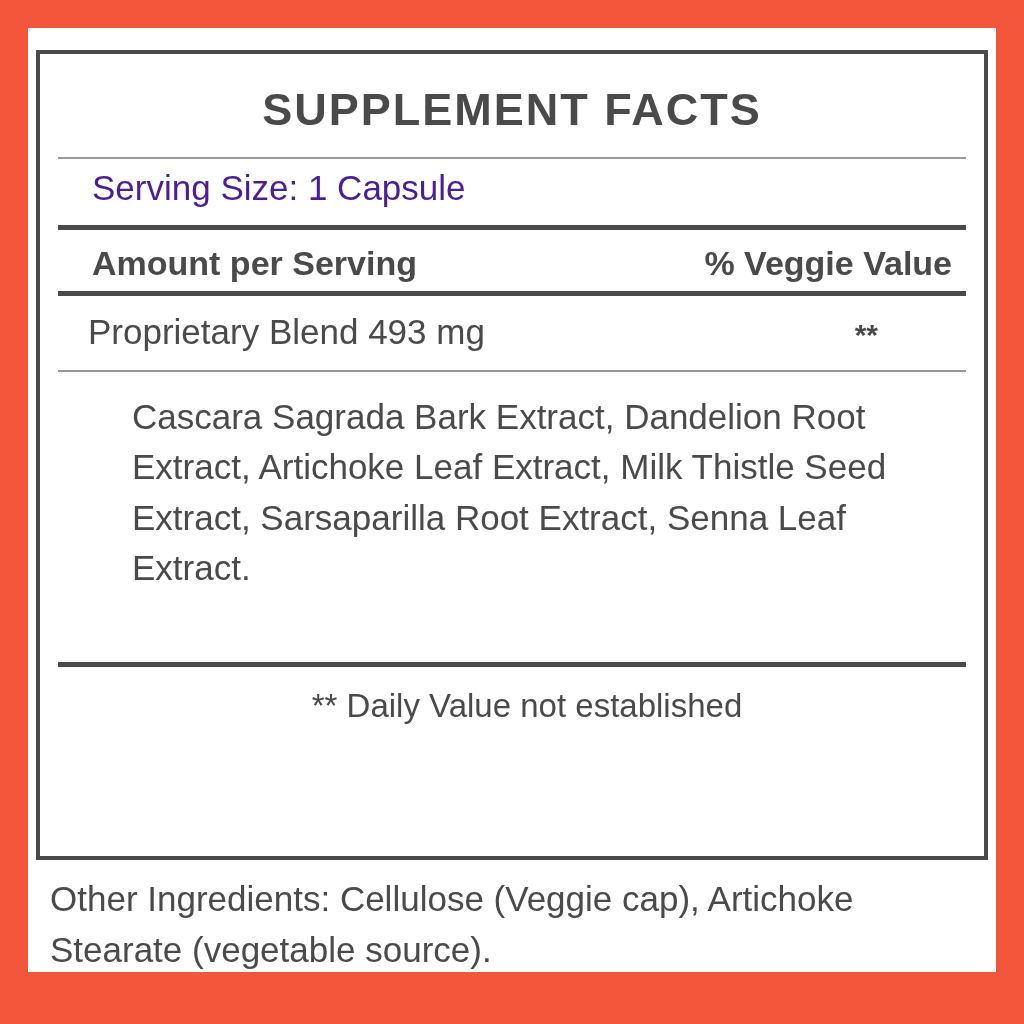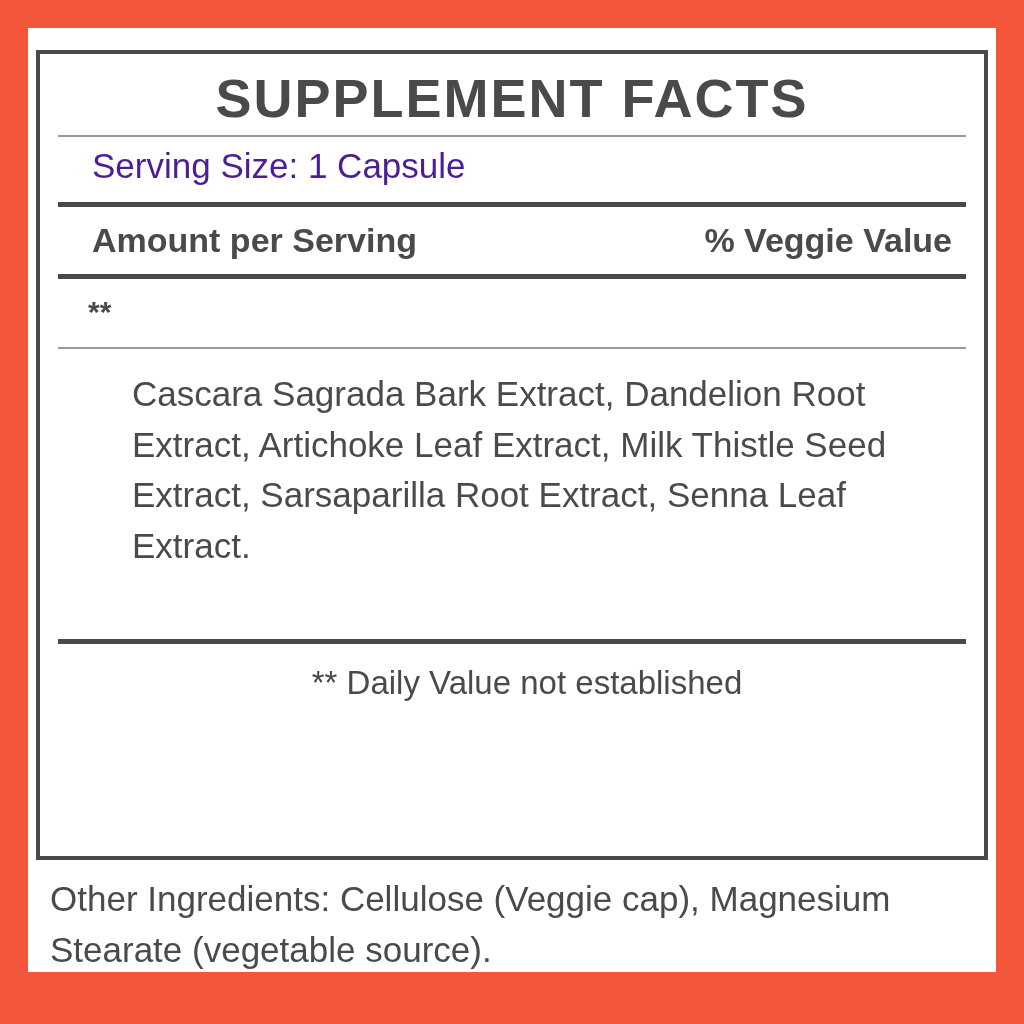--- a/index.html
+++ b/index.html
@@ -29,28 +29,28 @@
     left: 8px;
     top: 22px;
     width: 952px;
     height: 810px;
     border: 4px solid #4a4a4a;
     box-sizing: border-box;
     background: #ffffff;
   }
 
   .title {
-    font-size: 54px;
+    font-size: 45px;
     font-weight: bold;
     color: #4a4a4a;
     letter-spacing: 2px;
     text-align: center;
     line-height: 1.05;
     padding: 16px 0 8px 0;
-    margin: 0 18px;
+    margin: 16px 18px;
   }
 
   .serving-block {
     padding: 4px 0 12px 34px;
     margin: 0 18px;
   }
   .serving-line {
     font-size: 35px;
     color: #4c1d95;
     line-height: 1.42;
@@ -65,21 +65,21 @@
     height: 2px;
     background: #9a9a9a;
     margin: 0 18px;
   }
 
   .amount-row {
     display: flex;
     justify-content: space-between;
     align-items: flex-start;
     margin: 0 18px;
-    padding: 14px 14px 14px 34px;
+    padding: 14px 14px 8px 34px;
   }
   .amount-row .cell {
     font-size: 34px;
     font-weight: bold;
     color: #4a4a4a;
   }
 
   .blend-row {
     display: flex;
     justify-content: space-between;
@@ -144,28 +144,29 @@
     <div class="rule-thick"></div>
 
     <div class="amount-row">
       <div class="cell">Amount per Serving</div>
       <div class="cell">% Veggie Value</div>
     </div>
 
     <div class="rule-thick"></div>
 
     <div class="blend-row">
+      <div class="blend-name">Proprietary Blend 493 mg</div>
       <div class="blend-dv">**</div>
     </div>
 
     <div class="rule-thin"></div>
 
     <div class="ingredients">Cascara Sagrada Bark Extract, Dandelion Root Extract, Artichoke Leaf Extract, Milk Thistle Seed Extract, Sarsaparilla Root Extract, Senna Leaf Extract.</div>
 
     <div class="rule-thick"></div>
 
     <div class="footnote">** Daily Value not established</div>
 
   </div>
 
-  <div class="other-ingredients">Other Ingredients: Cellulose (Veggie cap), Magnesium Stearate (vegetable source).</div>
+  <div class="other-ingredients">Other Ingredients: Cellulose (Veggie cap), Artichoke Stearate (vegetable source).</div>
 
 </div>
 
 </body></html>

